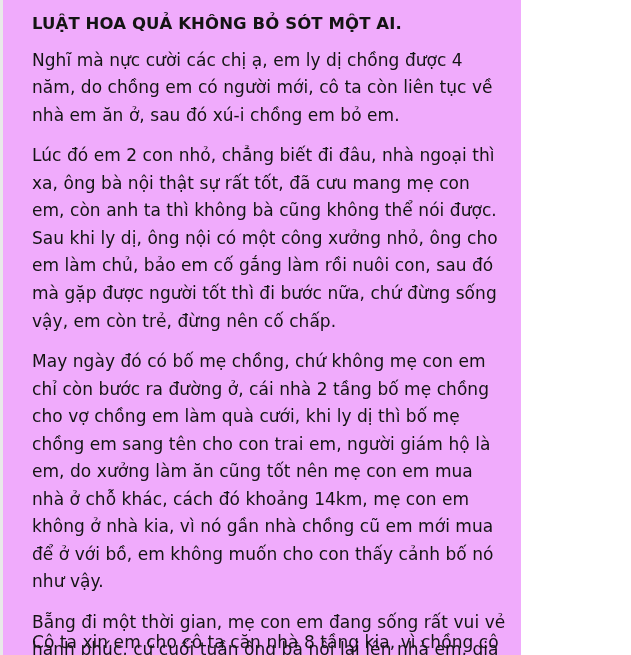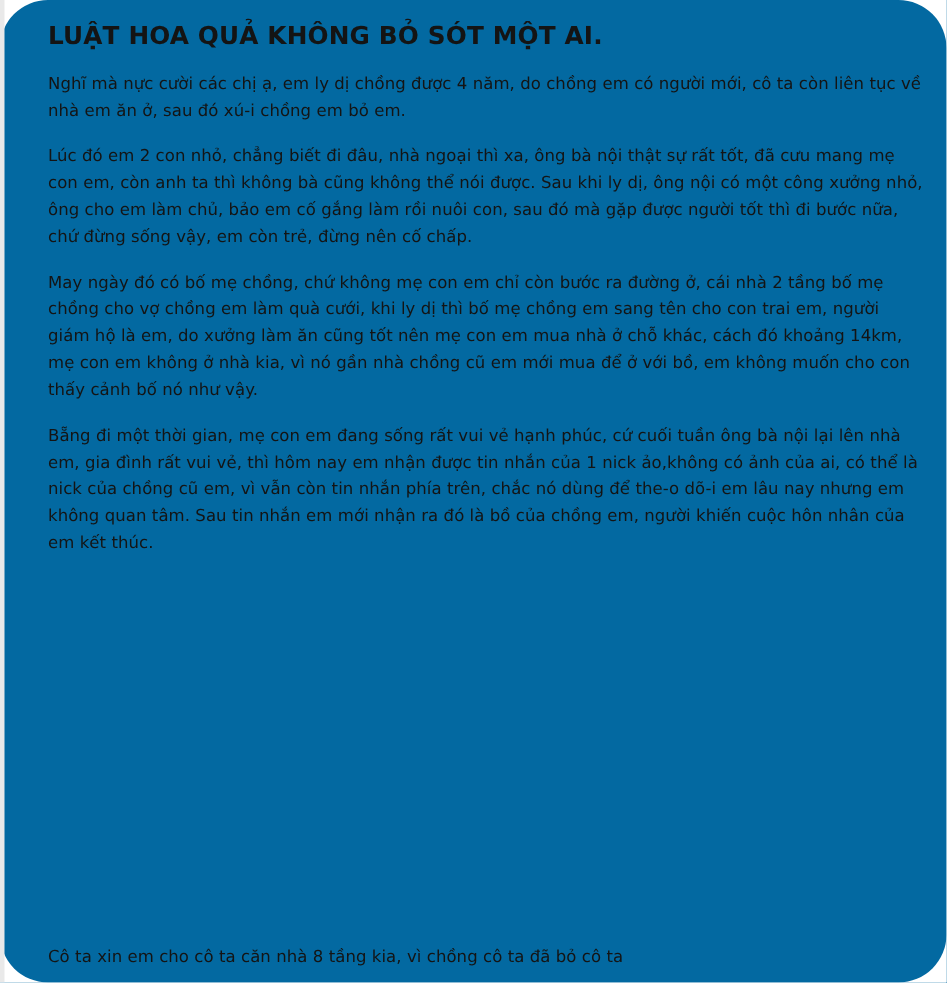--- a/index.html
+++ b/index.html
@@ -8,45 +8,44 @@
     background: #ffffff;
   }
   body {
     width: 631px;
     height: 655px;
     overflow: hidden;
     font-family: "DejaVu Sans", "Liberation Sans", sans-serif;
   }
   .page {
     position: relative;
-    width: 631px;
+    width: 521px;
     height: 655px;
-    background: #0369a1;
+    background: #f0abfc;
     box-sizing: border-box;
     padding: 8px 14px 0 32px;
-    border-radius: 32px;
   }
   .left-rule {
     position: absolute;
     left: 0;
     top: 0;
     width: 3px;
     height: 655px;
     background: #e9e9e9;
   }
   .doc-title {
     font-size: 16.5px;
     font-weight: bold;
     color: #141414;
     letter-spacing: 0.1px;
     line-height: 1.5;
     margin: 4px 0 10px 0;
   }
   .para {
-    font-size: 11px;
+    font-size: 17px;
     color: #141414;
     line-height: 1.62;
     margin: 0 0 13px 0;
     text-align: left;
     letter-spacing: 0.05px;
   }
   .para.last {
     margin-bottom: 0;
   }
   .clip {

